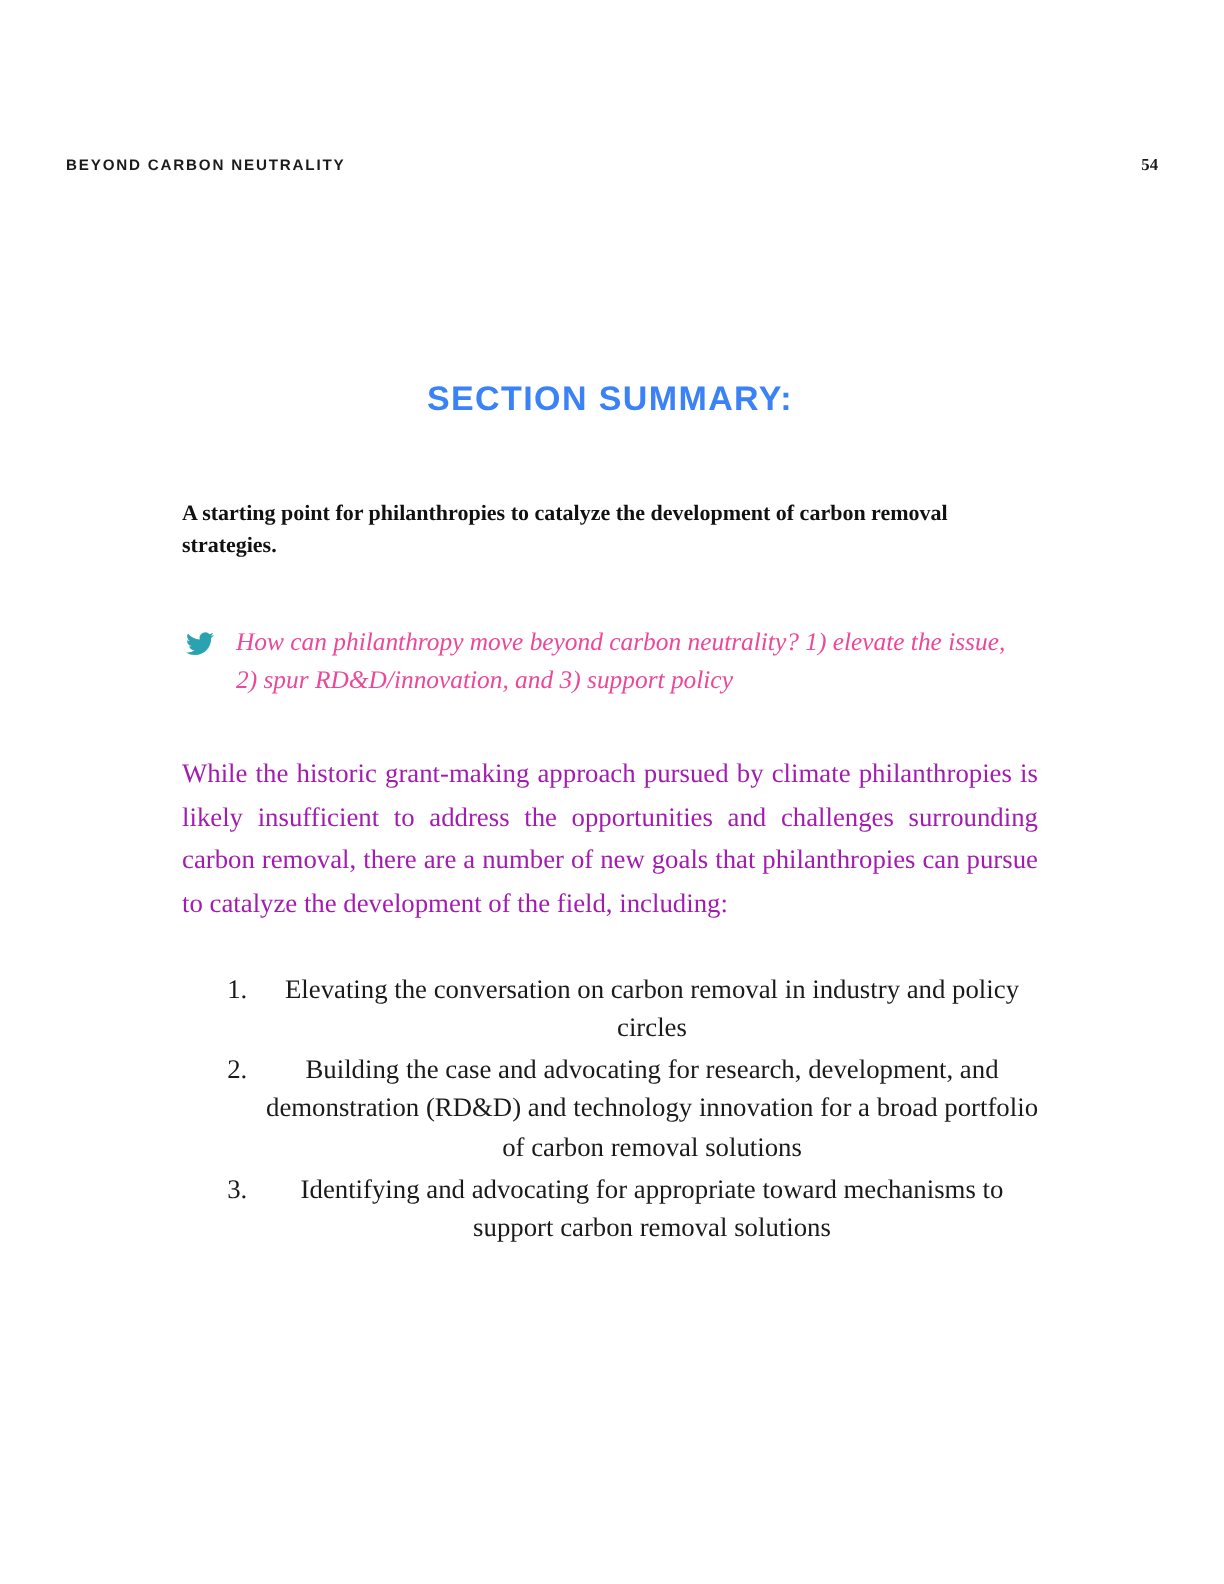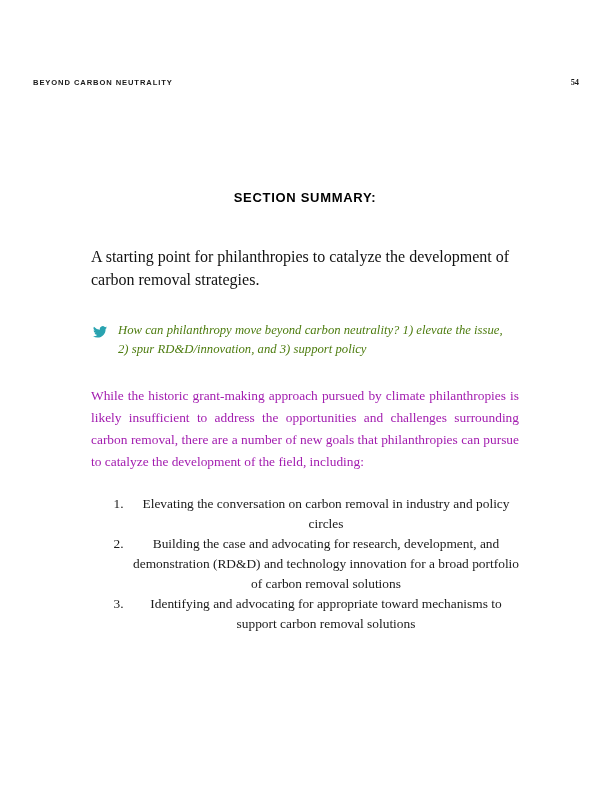--- a/index.html
+++ b/index.html
@@ -52,32 +52,32 @@
   
   .content {
     position: absolute;
     top: 190px;
     left: 91px;
     width: 428px;
   }
 
   .section-summary-heading {
     font-family: "Liberation Sans", sans-serif;
-    font-size: 13px;
+    font-size: 17px;
     font-weight: 700;
     letter-spacing: 0.7px;
     text-align: center;
-    color: #000000;
+    color: #3b82f6;
     margin: 0 0 40px 0;
   }
 
   .lead-statement {
     font-family: "Liberation Serif", serif;
-    font-weight: 400;
-    font-size: 16px;
+    font-weight: 700;
+    font-size: 11px;
     line-height: 1.45;
     color: #111;
     margin: 0 0 30px 0;
     max-width: 420px;
   }
 
   
   .callout {
     display: flex;
     align-items: flex-start;
@@ -86,21 +86,21 @@
   }
   .bird-icon {
     flex: 0 0 auto;
     margin-top: 3px;
   }
   .callout-text {
     font-family: "Liberation Serif", serif;
     font-style: italic;
     font-size: 12.7px;
     line-height: 1.5;
-    color: #4d7c0f;
+    color: #ec4899;
     max-width: 398px;
   }
 
   
   p.body-para {
     font-family: Liberation Serif, serif;
     font-size: 13.4px;
     line-height: 1.62;
     color: #a21caf;
     margin: 0 0 22px 0;

